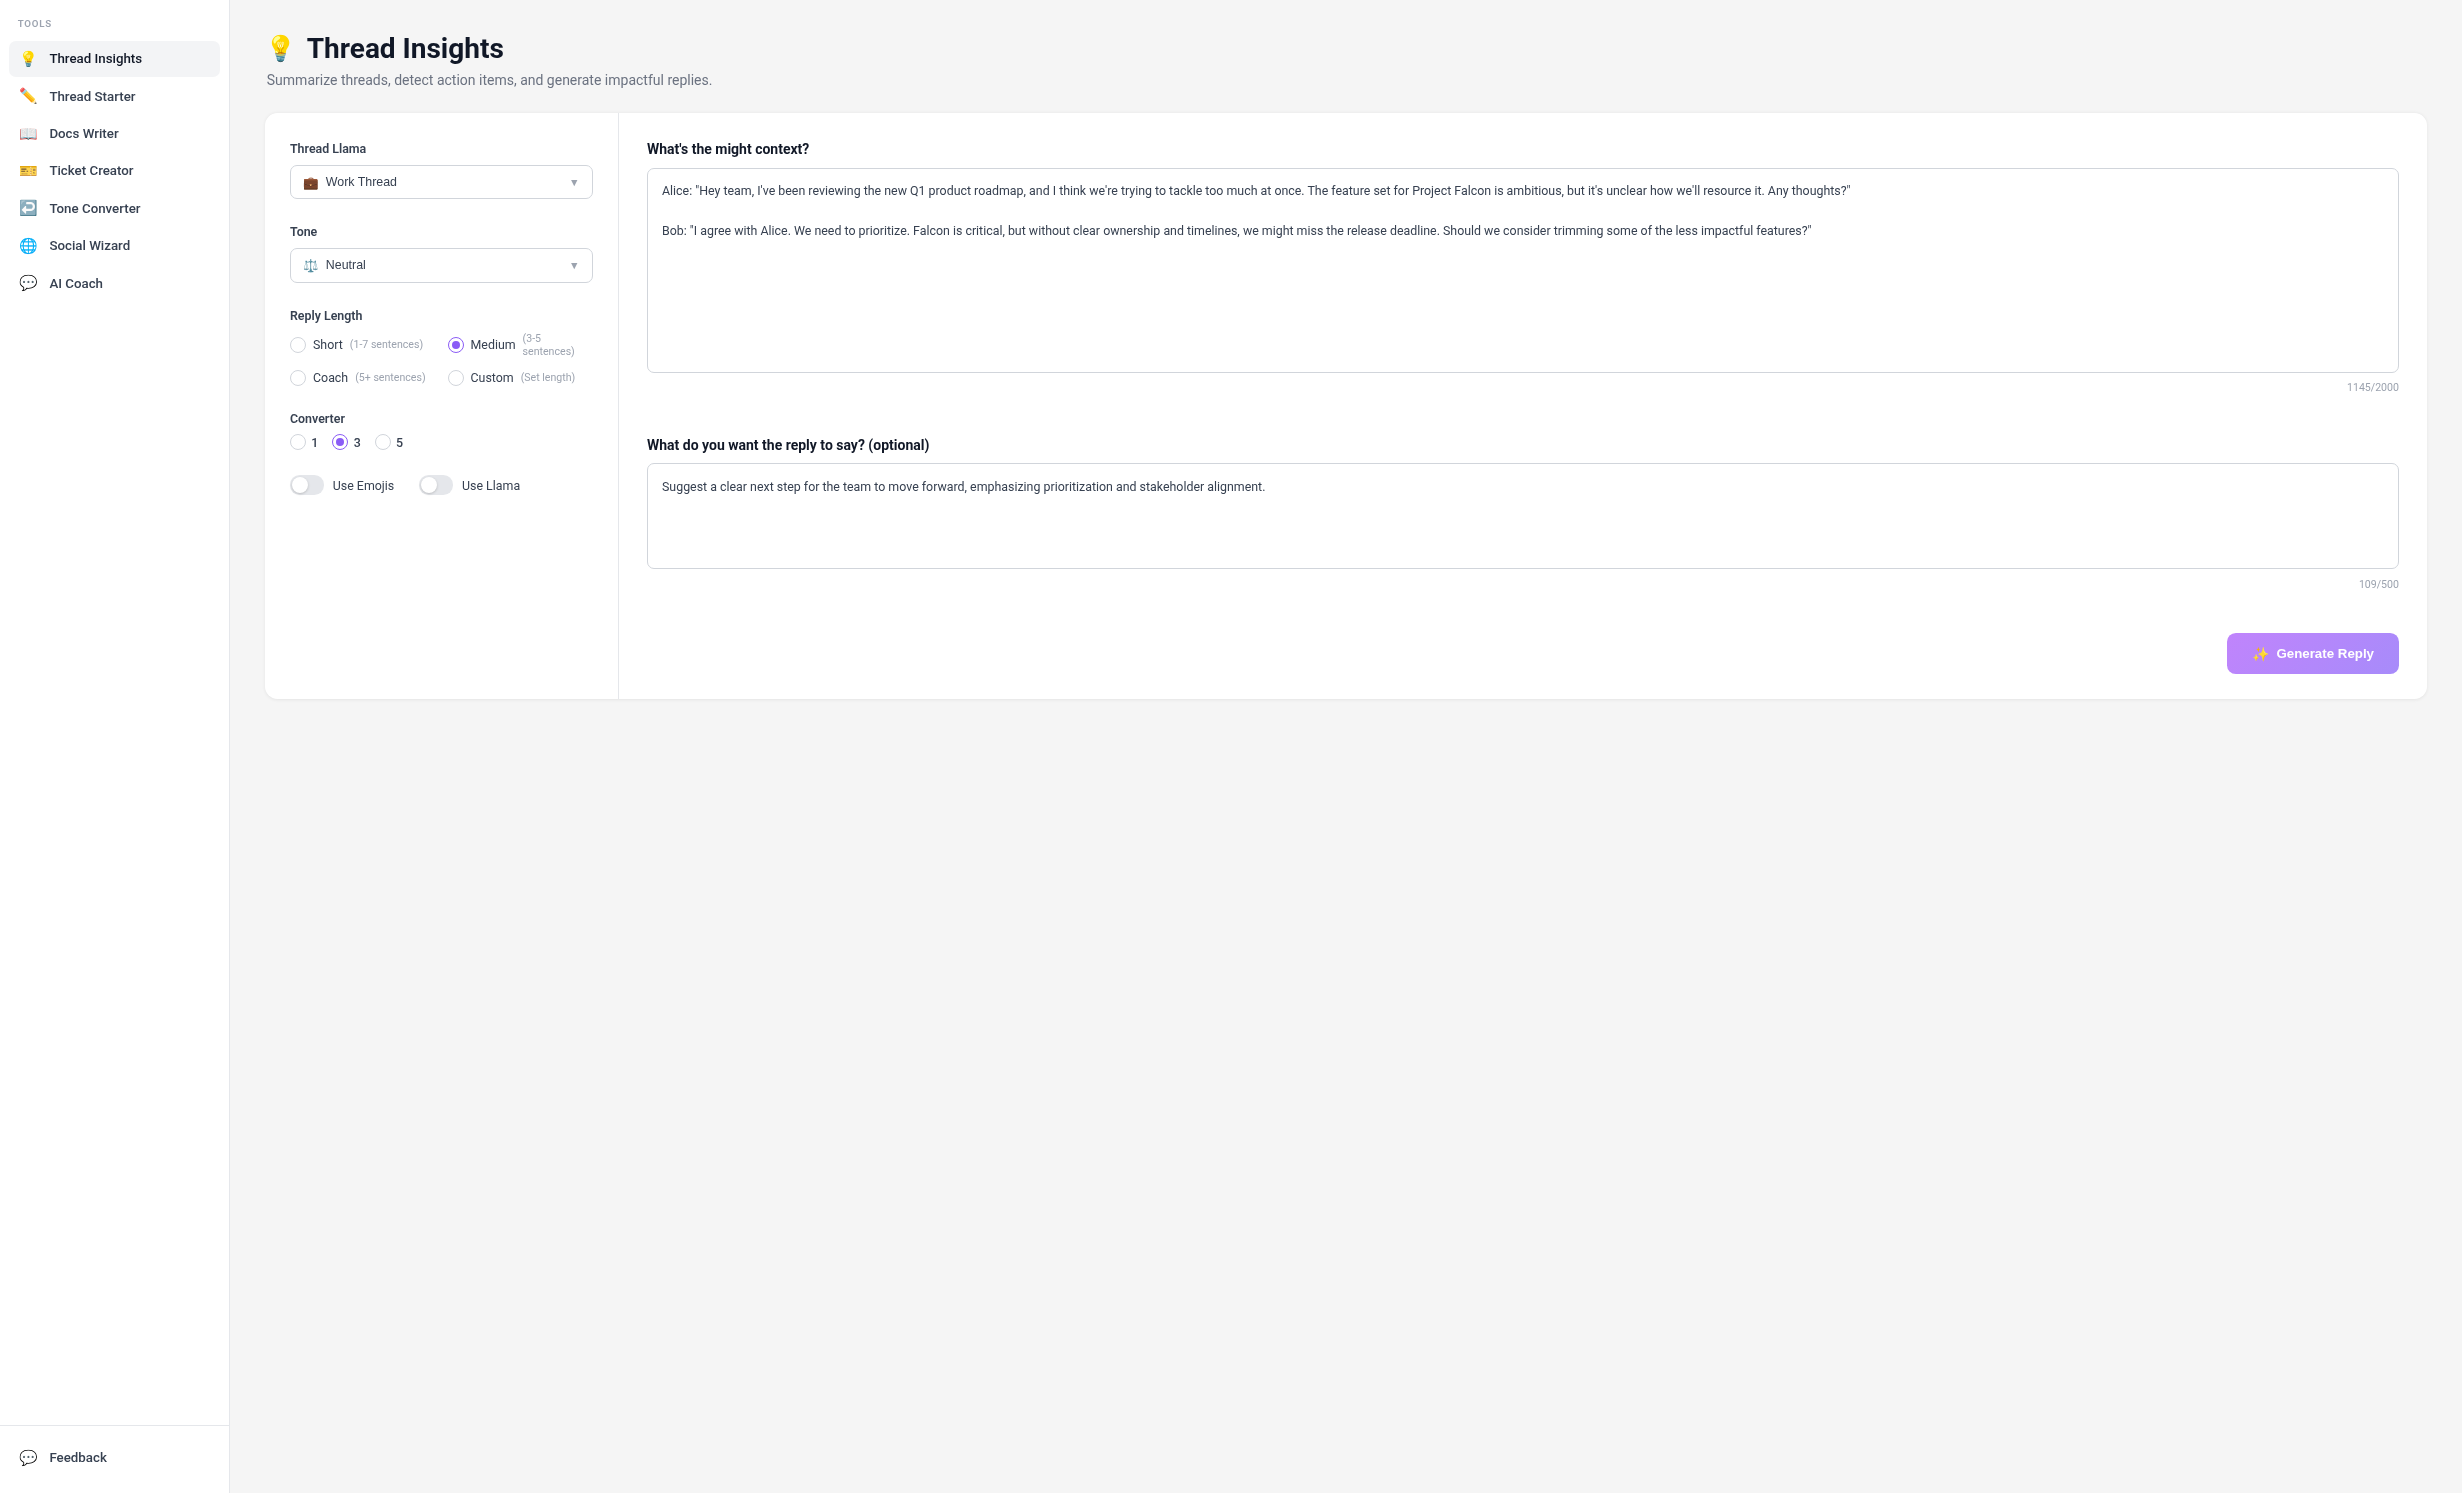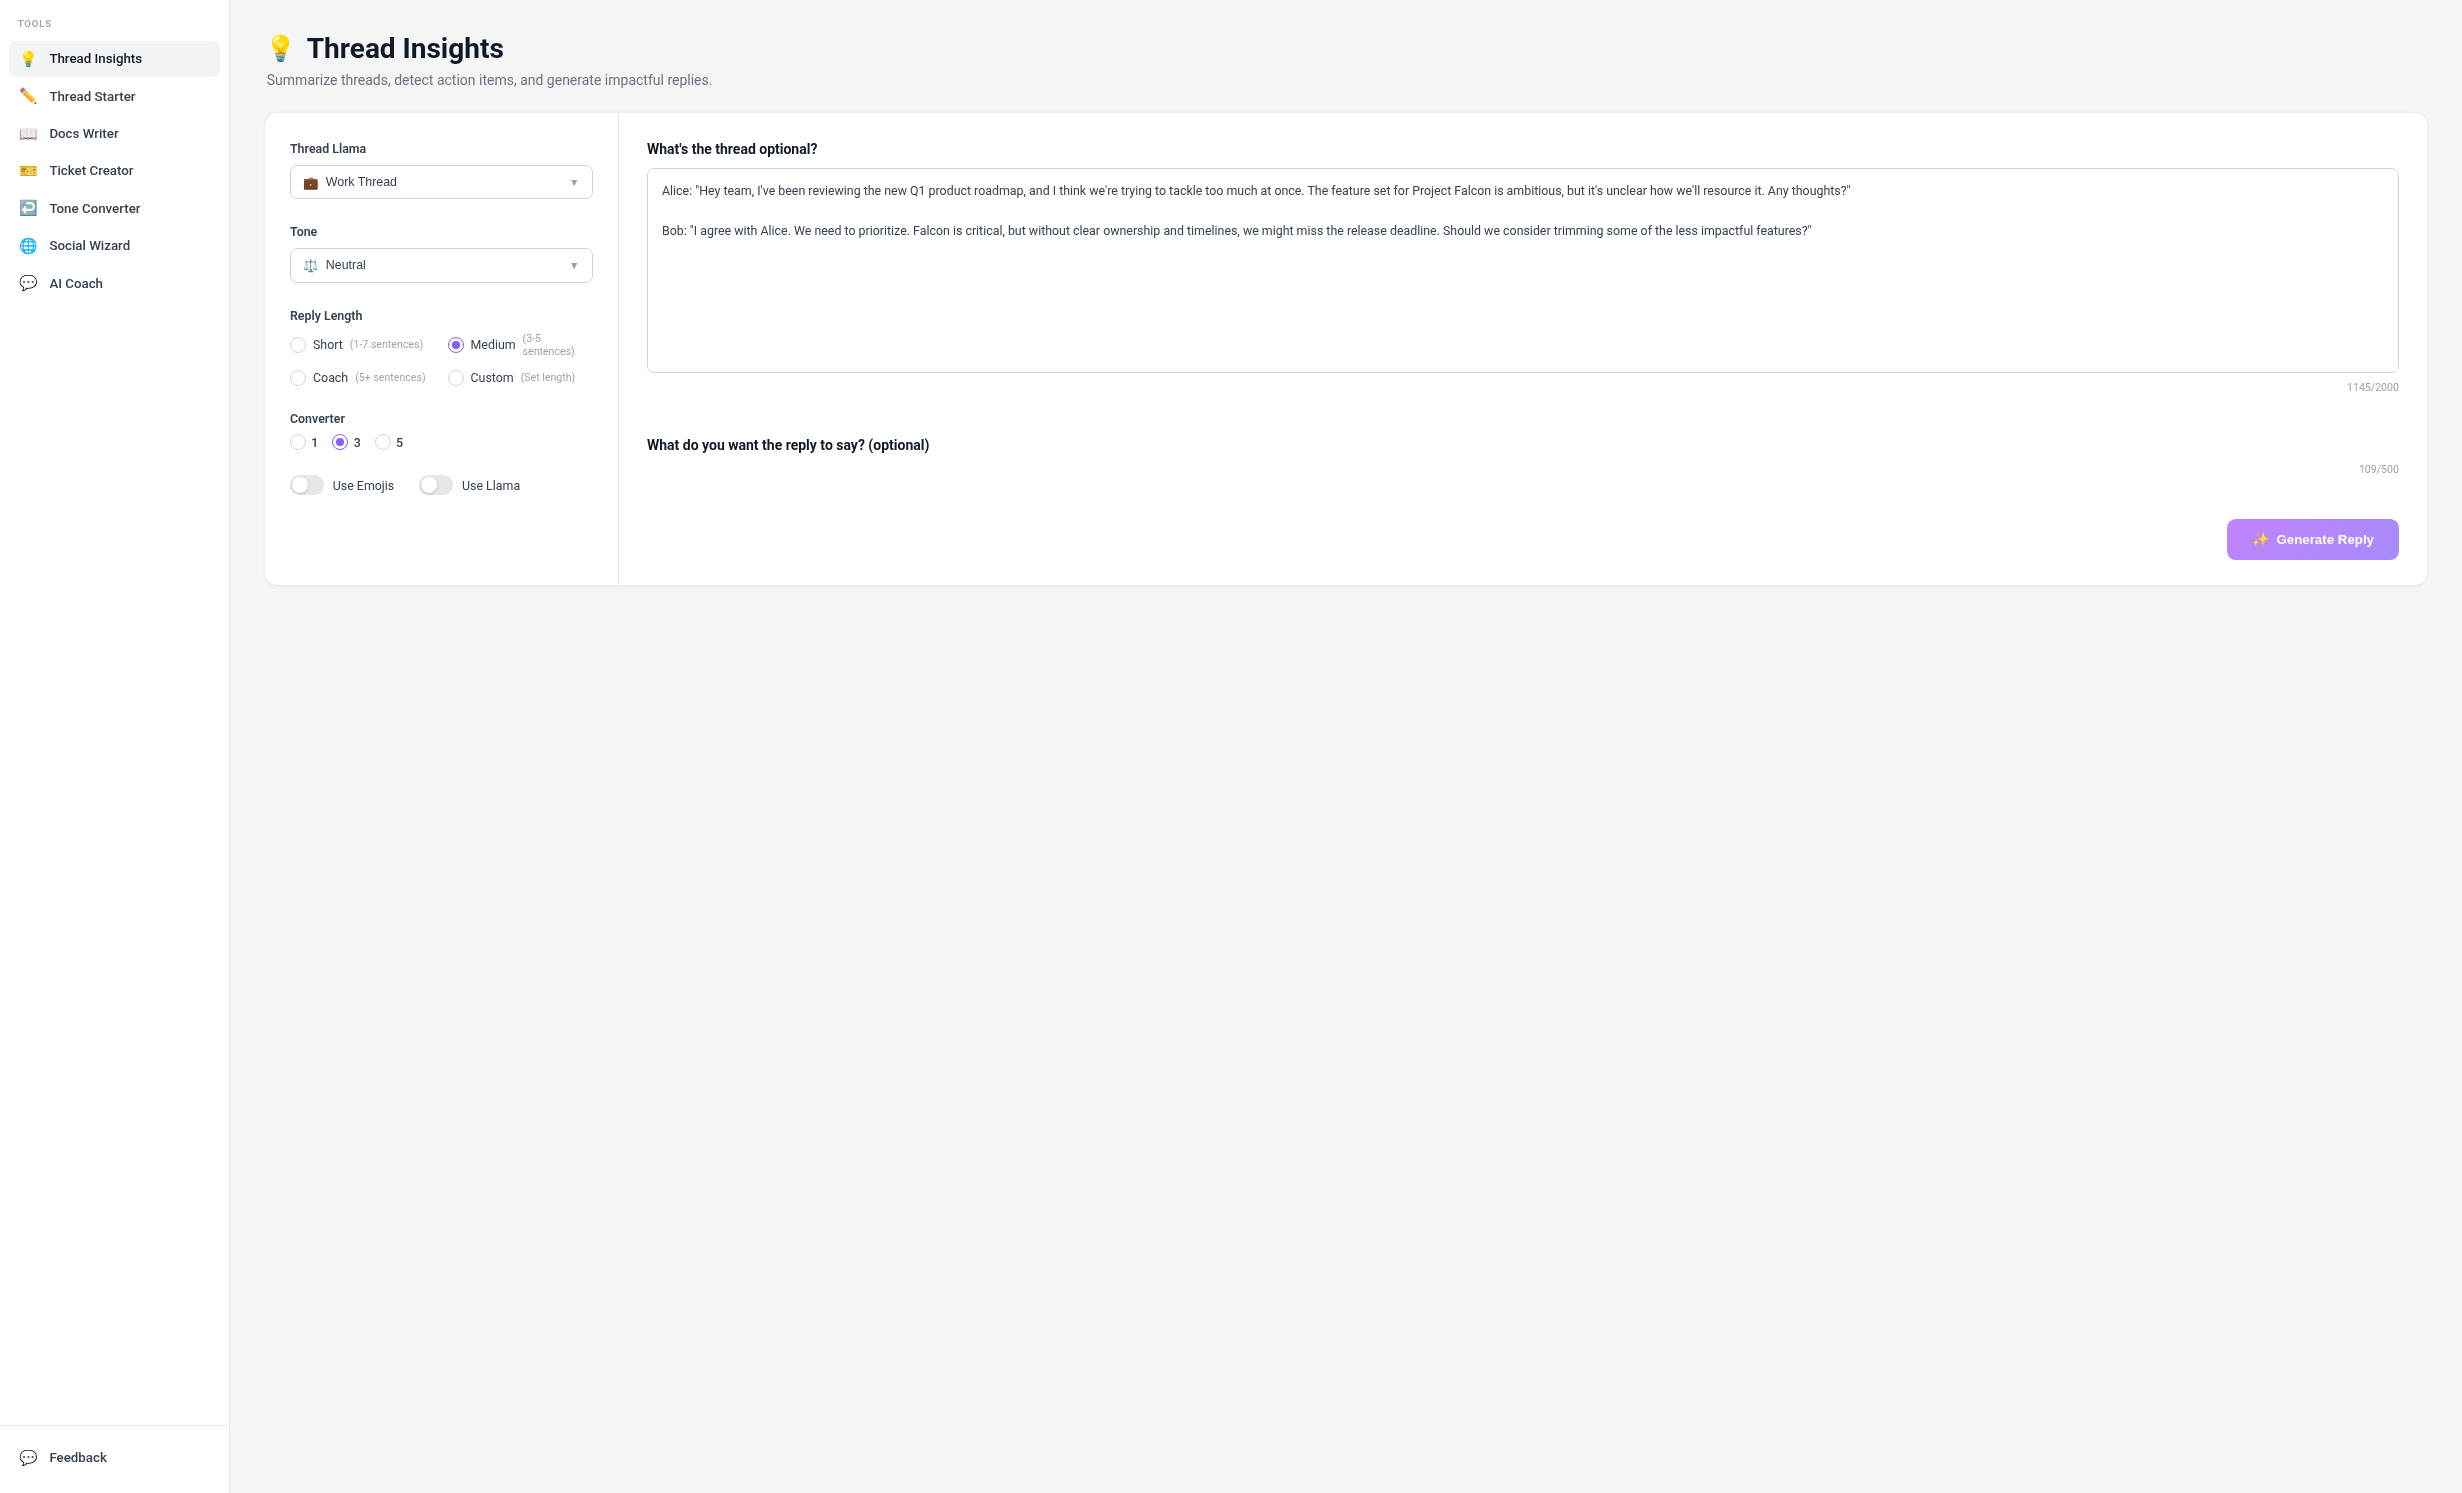--- a/index.html
+++ b/index.html
@@ -480,31 +480,34 @@
           </div>
           <span class="toggle-label">Use Llama</span>
         </div>
       </div>
 
     </div>
 
     <div class="card-right">
 
       <div class="form-group">
-        <div class="section-label">What's the thread optional?</div>
+        <div class="section-label">What's the might context?</div>
         <div class="textarea-wrapper">
           <textarea class="textarea-field" rows="9" placeholder="What's the thread context?" style="">Alice: "Hey team, I've been reviewing the new Q1 product roadmap, and I think we're trying to tackle too much at once. The feature set for Project Falcon is ambitious, but it's unclear how we'll resource it. Any thoughts?"
 
 Bob: "I agree with Alice. We need to prioritize. Falcon is critical, but without clear ownership and timelines, we might miss the release deadline. Should we consider trimming some of the less impactful features?"</textarea>
         </div>
         <div class="char-count">1145/2000</div>
       </div>
 
       <div class="form-group">
         <div class="section-label">What do you want the reply to say? (optional)</div>
+        <div class="textarea-wrapper">
+          <textarea class="textarea-field" rows="4" placeholder="What do you want the reply to say? (optional)" style="">Suggest a clear next step for the team to move forward, emphasizing prioritization and stakeholder alignment.</textarea>
+        </div>
         <div class="char-count">109/500</div>
       </div>
 
       <div class="generate-btn-row">
         <button class="generate-btn">
           <span class="sparkle-icon">✨</span>
           <span>Generate Reply</span>
         </button>
       </div>
 

